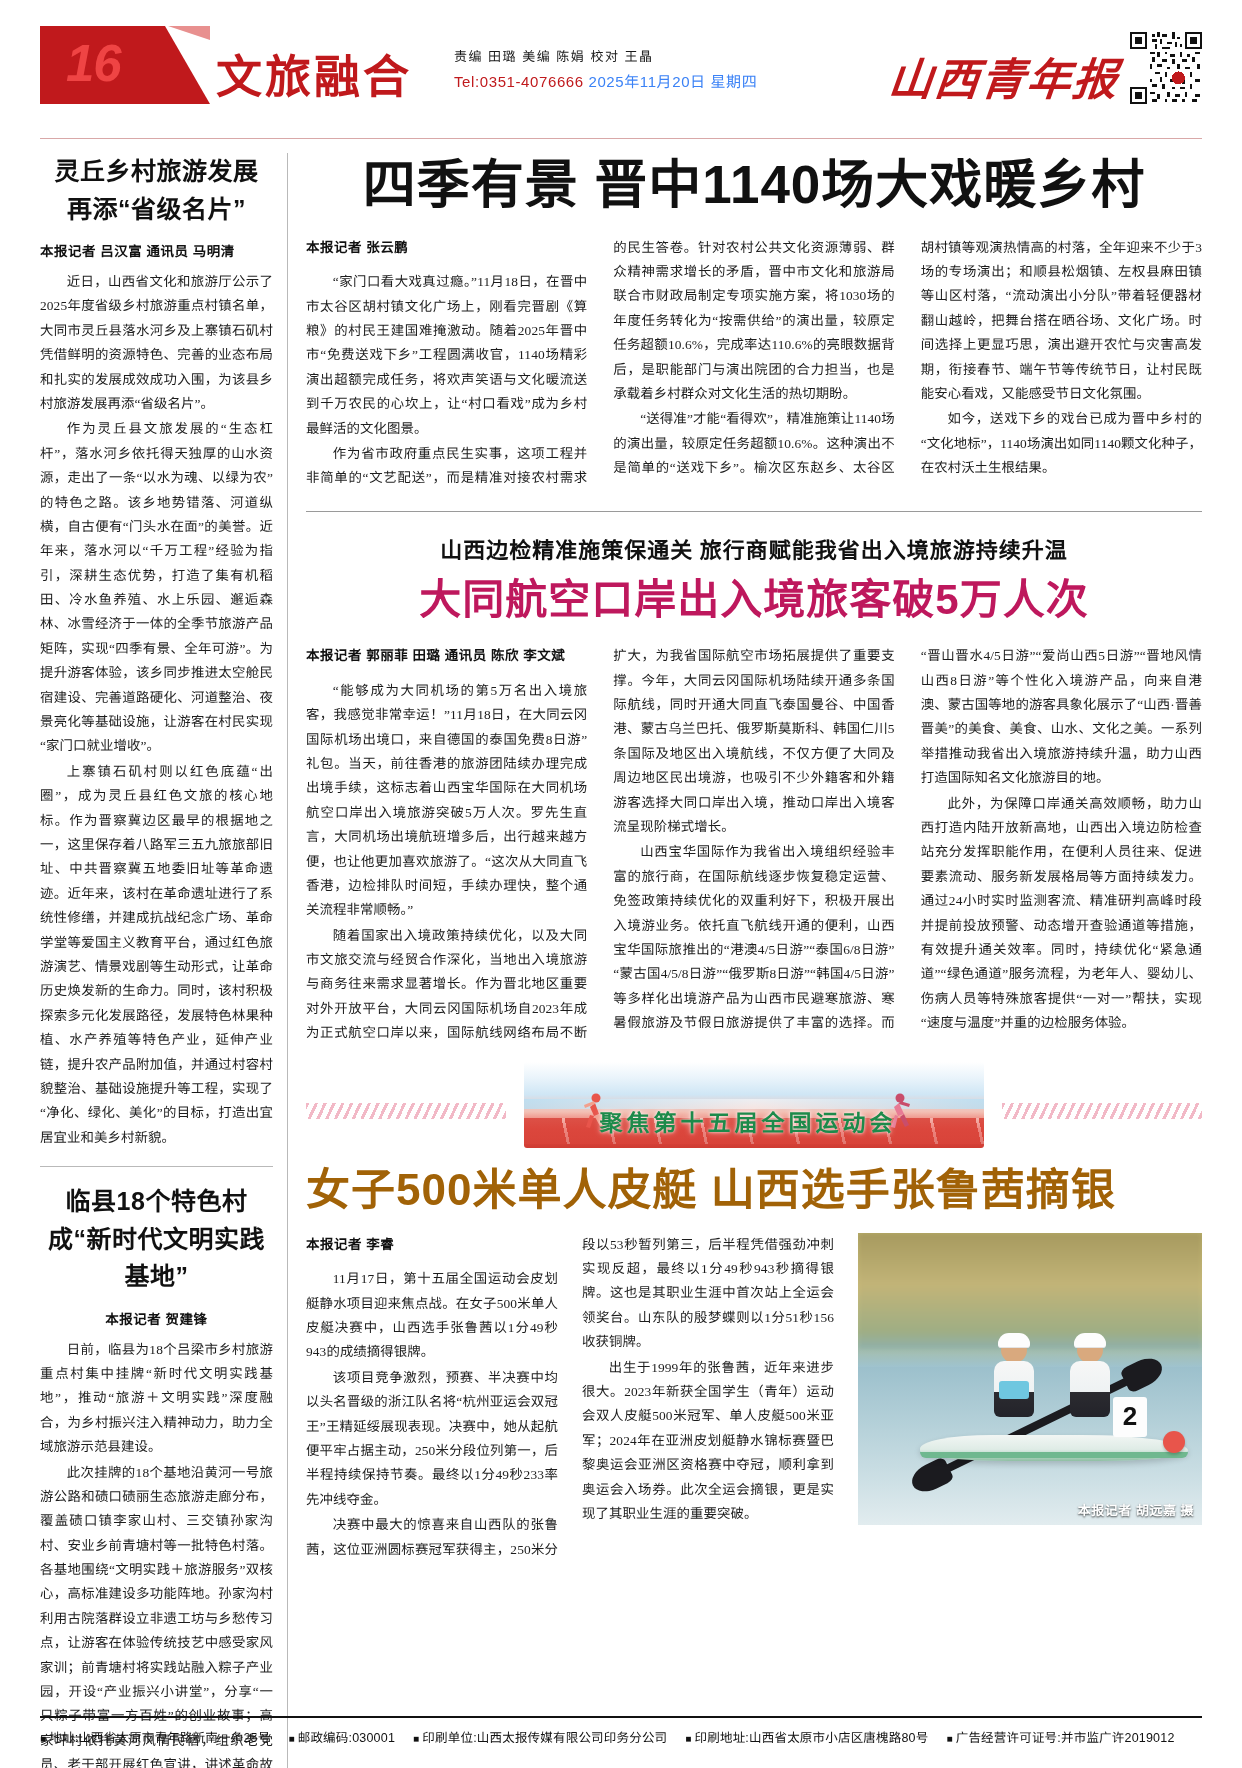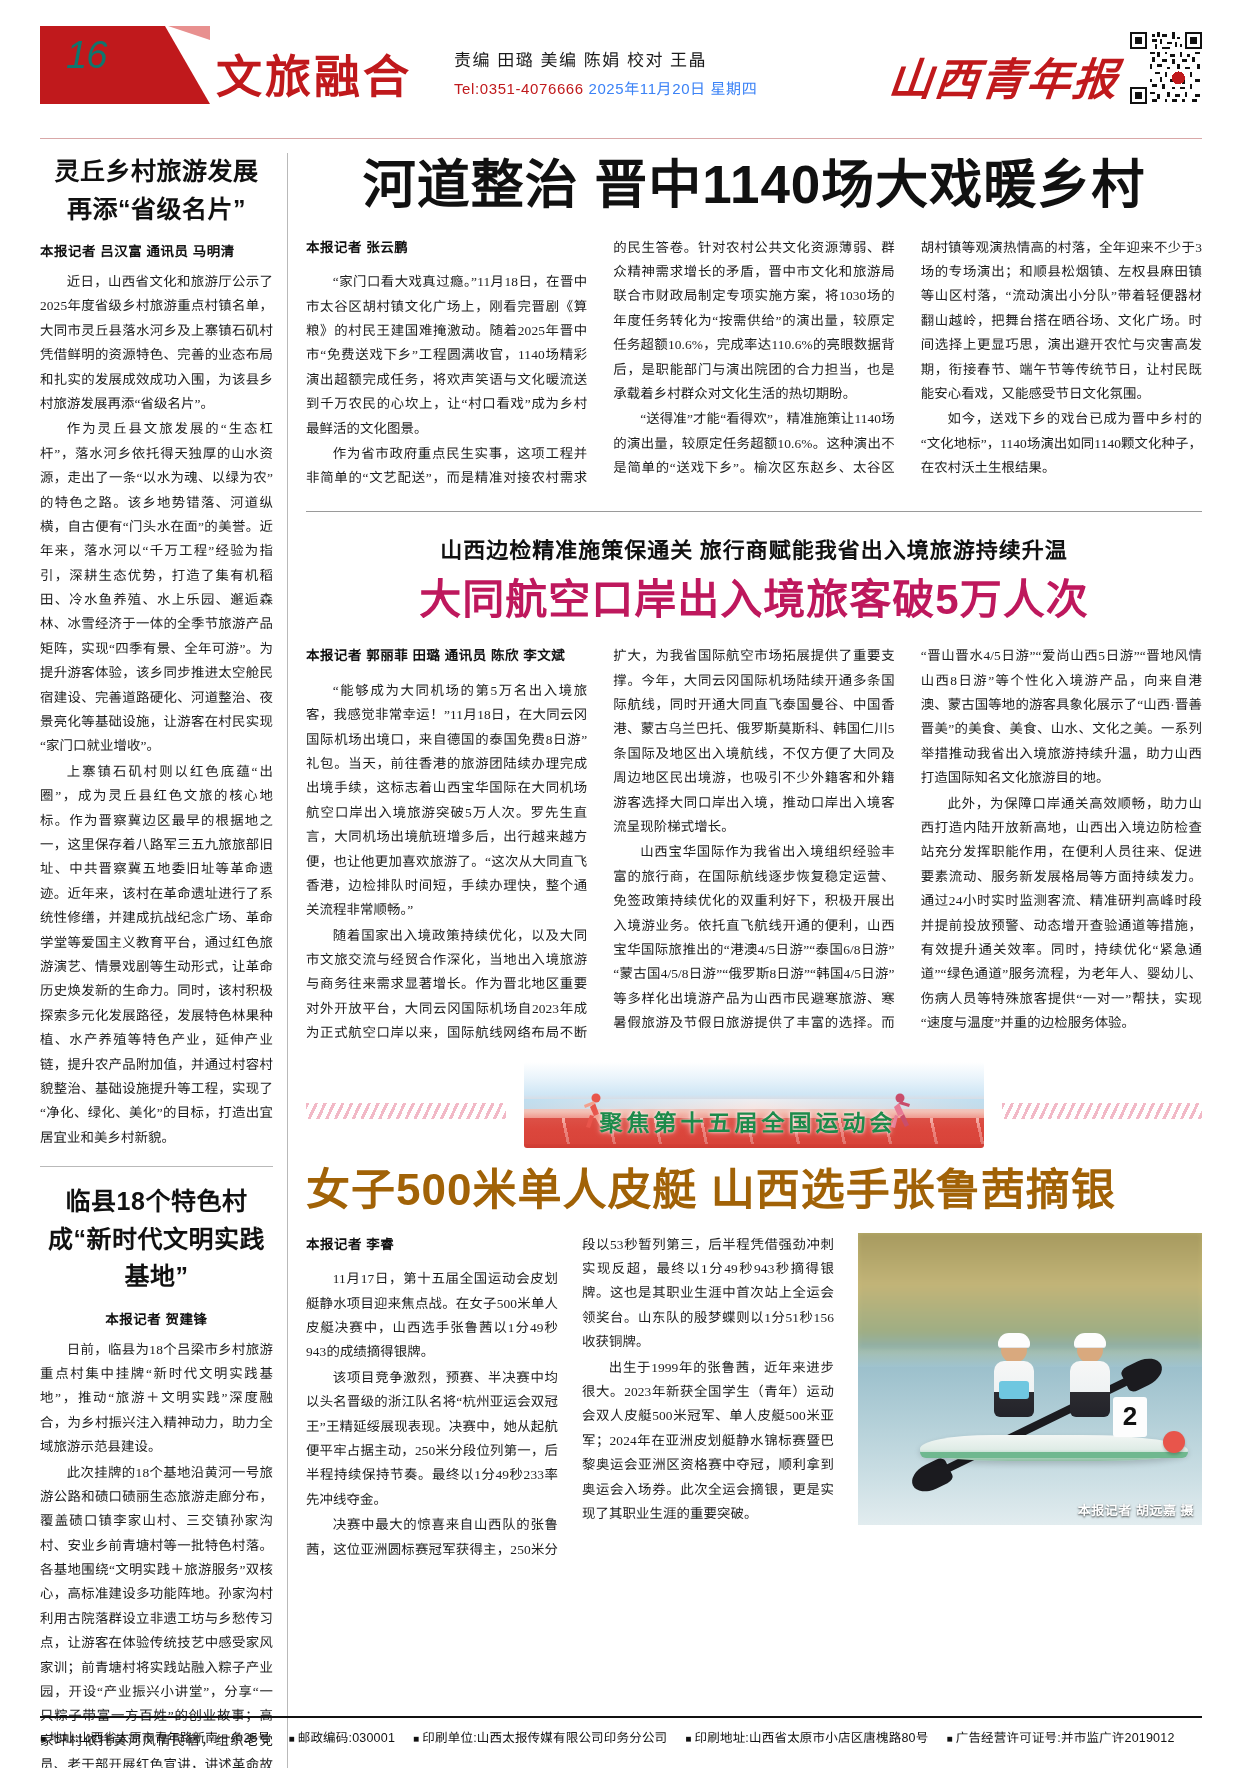--- a/index.html
+++ b/index.html
@@ -36,45 +36,45 @@
   .flag-shape {
     position: absolute;
     left: 0; top: 0;
     width: 170px; height: 78px;
   }
   .page-num-text {
     position: absolute;
     left: 26px;
     top: 8px;
     font-family: "Liberation Sans", sans-serif;
-    font-size: 38px;
-    font-weight: normal;
+    font-size: 51px;
+    font-weight: bold;
     font-style: italic;
-    color: #0f766e;
+    color: #ef4444;
     letter-spacing: -1px;
     z-index: 3;
   }
   .section-name {
     font-family: "Liberation Serif", serif;
     font-size: 46px;
     font-weight: bold;
     color: #c0191c;
     letter-spacing: 3px;
     margin-left: 6px;
     margin-top: 14px;
     white-space: nowrap;
   }
   .masthead-credits {
     margin-left: 42px;
     margin-top: 20px;
     font-family: "Liberation Sans", sans-serif;
     line-height: 1.75;
   }
   .credit-line-1 {
-    font-size: 17px;
+    font-size: 13px;
     color: #1a1a1a;
     letter-spacing: 1.5px;
     white-space: nowrap;
   }
   .credit-line-2 {
     font-size: 15px;
     color: #c0191c;
     letter-spacing: 0.6px;
     white-space: nowrap;
   }
@@ -613,21 +613,21 @@
           <p>日前，临县为18个吕梁市乡村旅游重点村集中挂牌“新时代文明实践基地”，推动“旅游＋文明实践”深度融合，为乡村振兴注入精神动力，助力全域旅游示范县建设。</p>
           <p>此次挂牌的18个基地沿黄河一号旅游公路和碛口碛丽生态旅游走廊分布，覆盖碛口镇李家山村、三交镇孙家沟村、安业乡前青塘村等一批特色村落。各基地围绕“文明实践＋旅游服务”双核心，高标准建设多功能阵地。孙家沟村利用古院落群设立非遗工坊与乡愁传习点，让游客在体验传统技艺中感受家风家训；前青塘村将实践站融入粽子产业园，开设“产业振兴小讲堂”，分享“一只粽子带富一方百姓”的创业故事；高家坪村依托黄河风情民宿，组织老党员、老干部开展红色宣讲，讲述革命故事。</p>
 
         </div>
       </div>
     </div>
 
     <div class="col-main">
 
       <div class="story-block">
-        <h1 class="main-headline">河道整治  晋中1140场大戏暖乡村</h1>
+        <h1 class="main-headline">四季有景  晋中1140场大戏暖乡村</h1>
         <div class="cols-3 body-text">
           <div class="byline">本报记者 张云鹏</div>
           <p>“家门口看大戏真过瘾。”11月18日，在晋中市太谷区胡村镇文化广场上，刚看完晋剧《算粮》的村民王建国难掩激动。随着2025年晋中市“免费送戏下乡”工程圆满收官，1140场精彩演出超额完成任务，将欢声笑语与文化暖流送到千万农民的心坎上，让“村口看戏”成为乡村最鲜活的文化图景。</p>
           <p>作为省市政府重点民生实事，这项工程并非简单的“文艺配送”，而是精准对接农村需求的民生答卷。针对农村公共文化资源薄弱、群众精神需求增长的矛盾，晋中市文化和旅游局联合市财政局制定专项实施方案，将1030场的年度任务转化为“按需供给”的演出量，较原定任务超额10.6%，完成率达110.6%的亮眼数据背后，是职能部门与演出院团的合力担当，也是承载着乡村群众对文化生活的热切期盼。</p>
           <p>“送得准”才能“看得欢”，精准施策让1140场的演出量，较原定任务超额10.6%。这种演出不是简单的“送戏下乡”。榆次区东赵乡、太谷区胡村镇等观演热情高的村落，全年迎来不少于3场的专场演出；和顺县松烟镇、左权县麻田镇等山区村落，“流动演出小分队”带着轻便器材翻山越岭，把舞台搭在晒谷场、文化广场。时间选择上更显巧思，演出避开农忙与灾害高发期，衔接春节、端午节等传统节日，让村民既能安心看戏，又能感受节日文化氛围。</p>
           <p>如今，送戏下乡的戏台已成为晋中乡村的“文化地标”，1140场演出如同1140颗文化种子，在农村沃土生根结果。</p>
         </div>
       </div>
 
       <div class="section-divider"></div>

